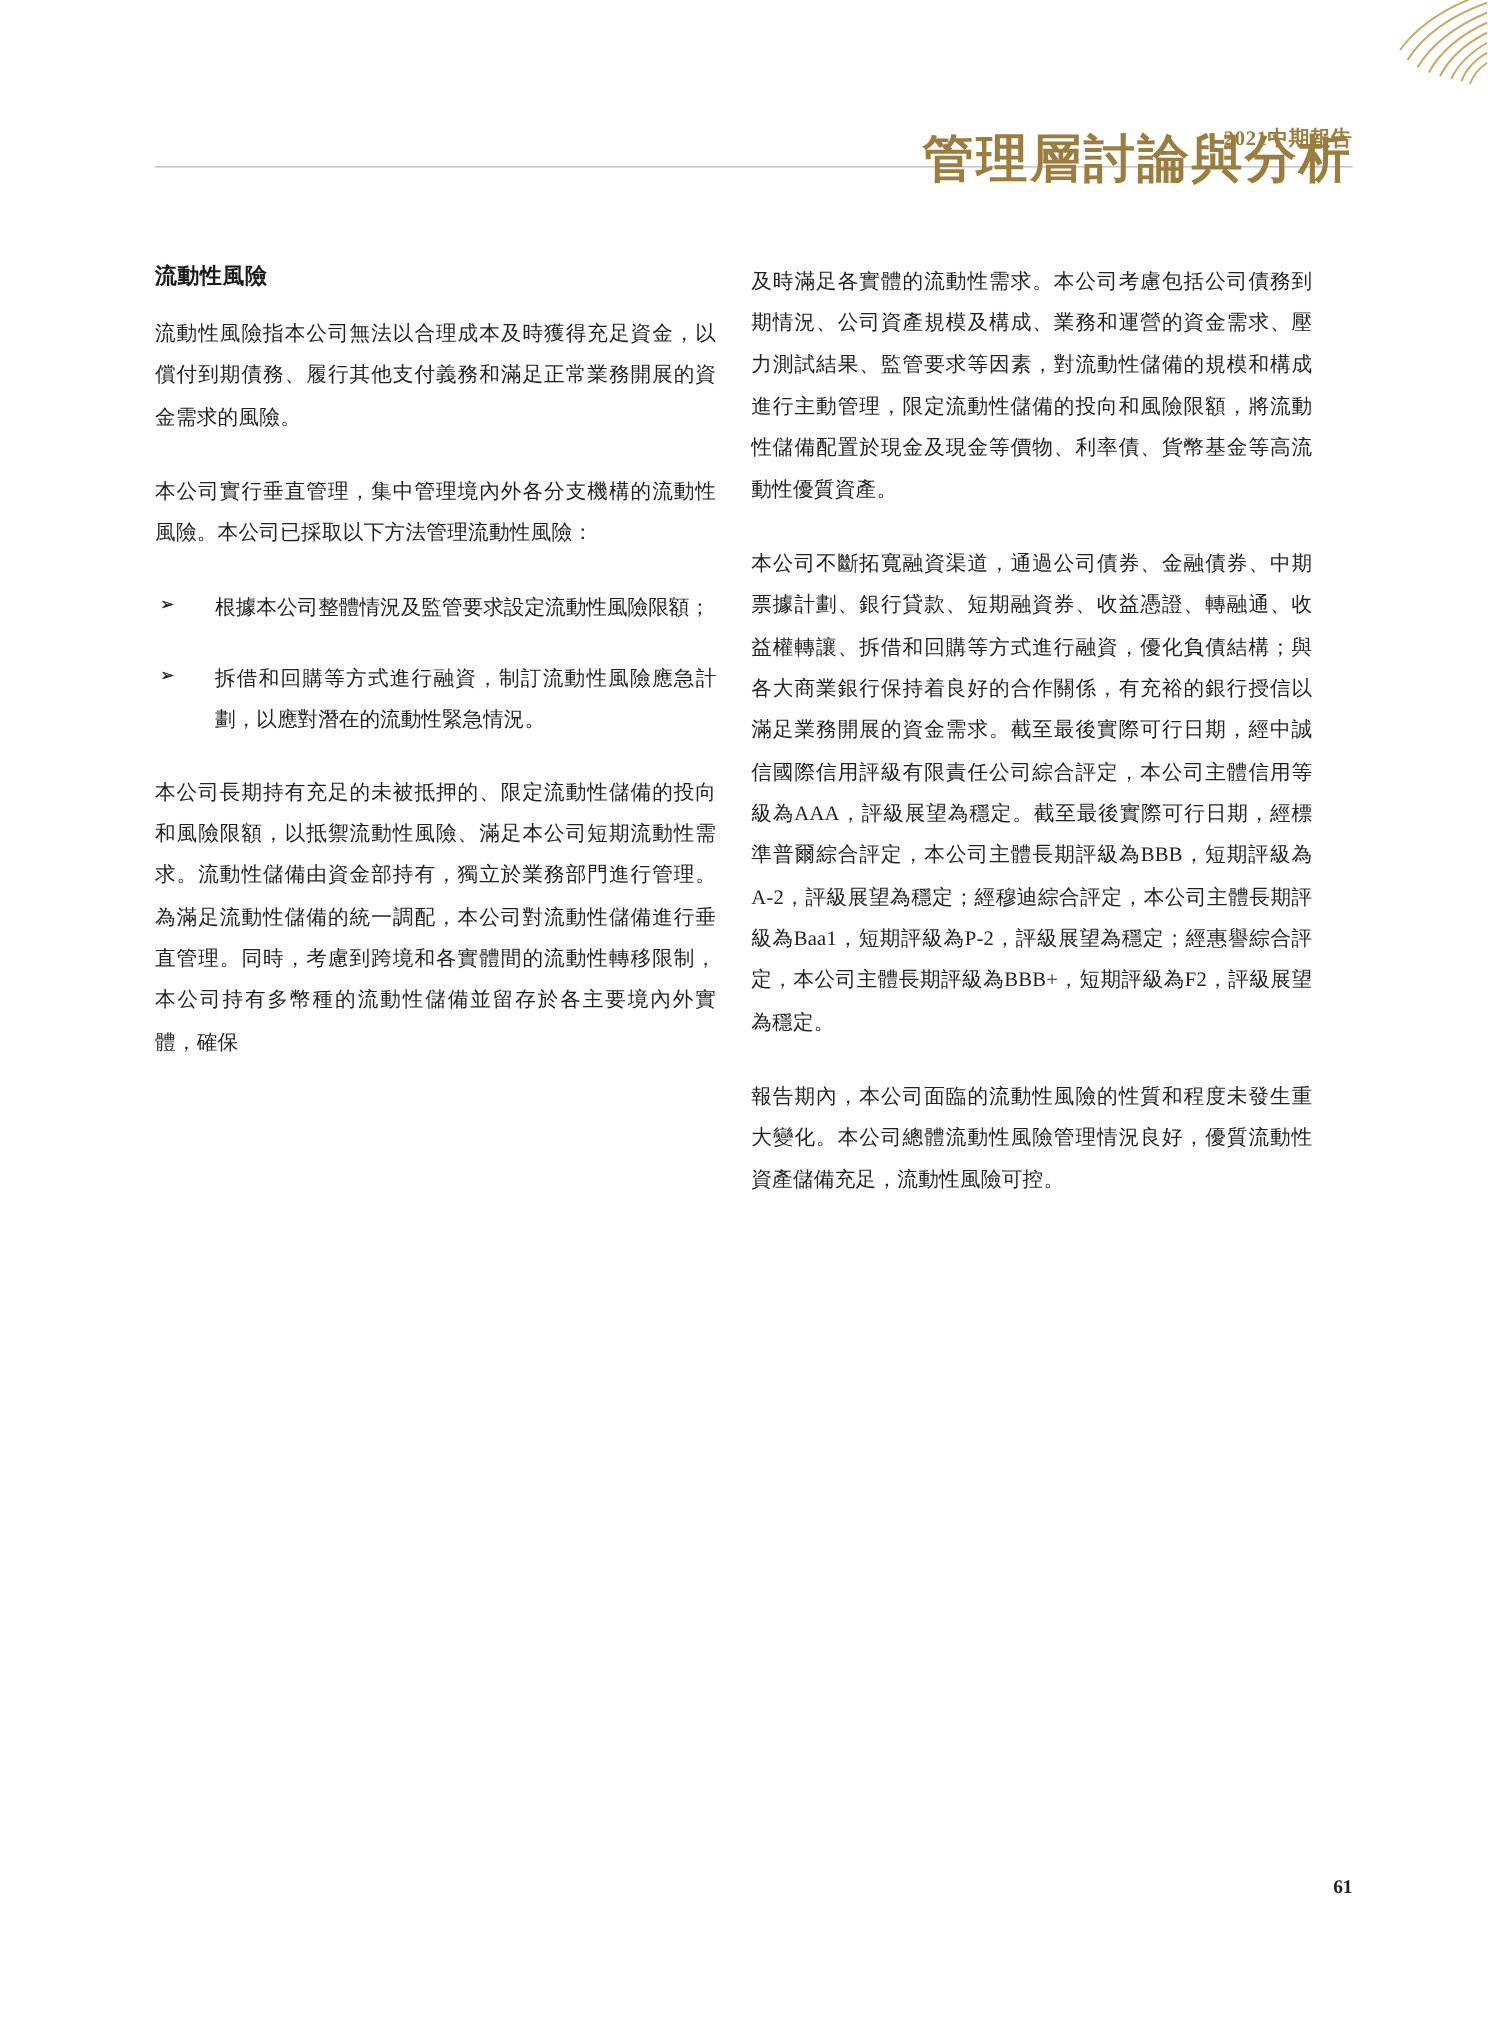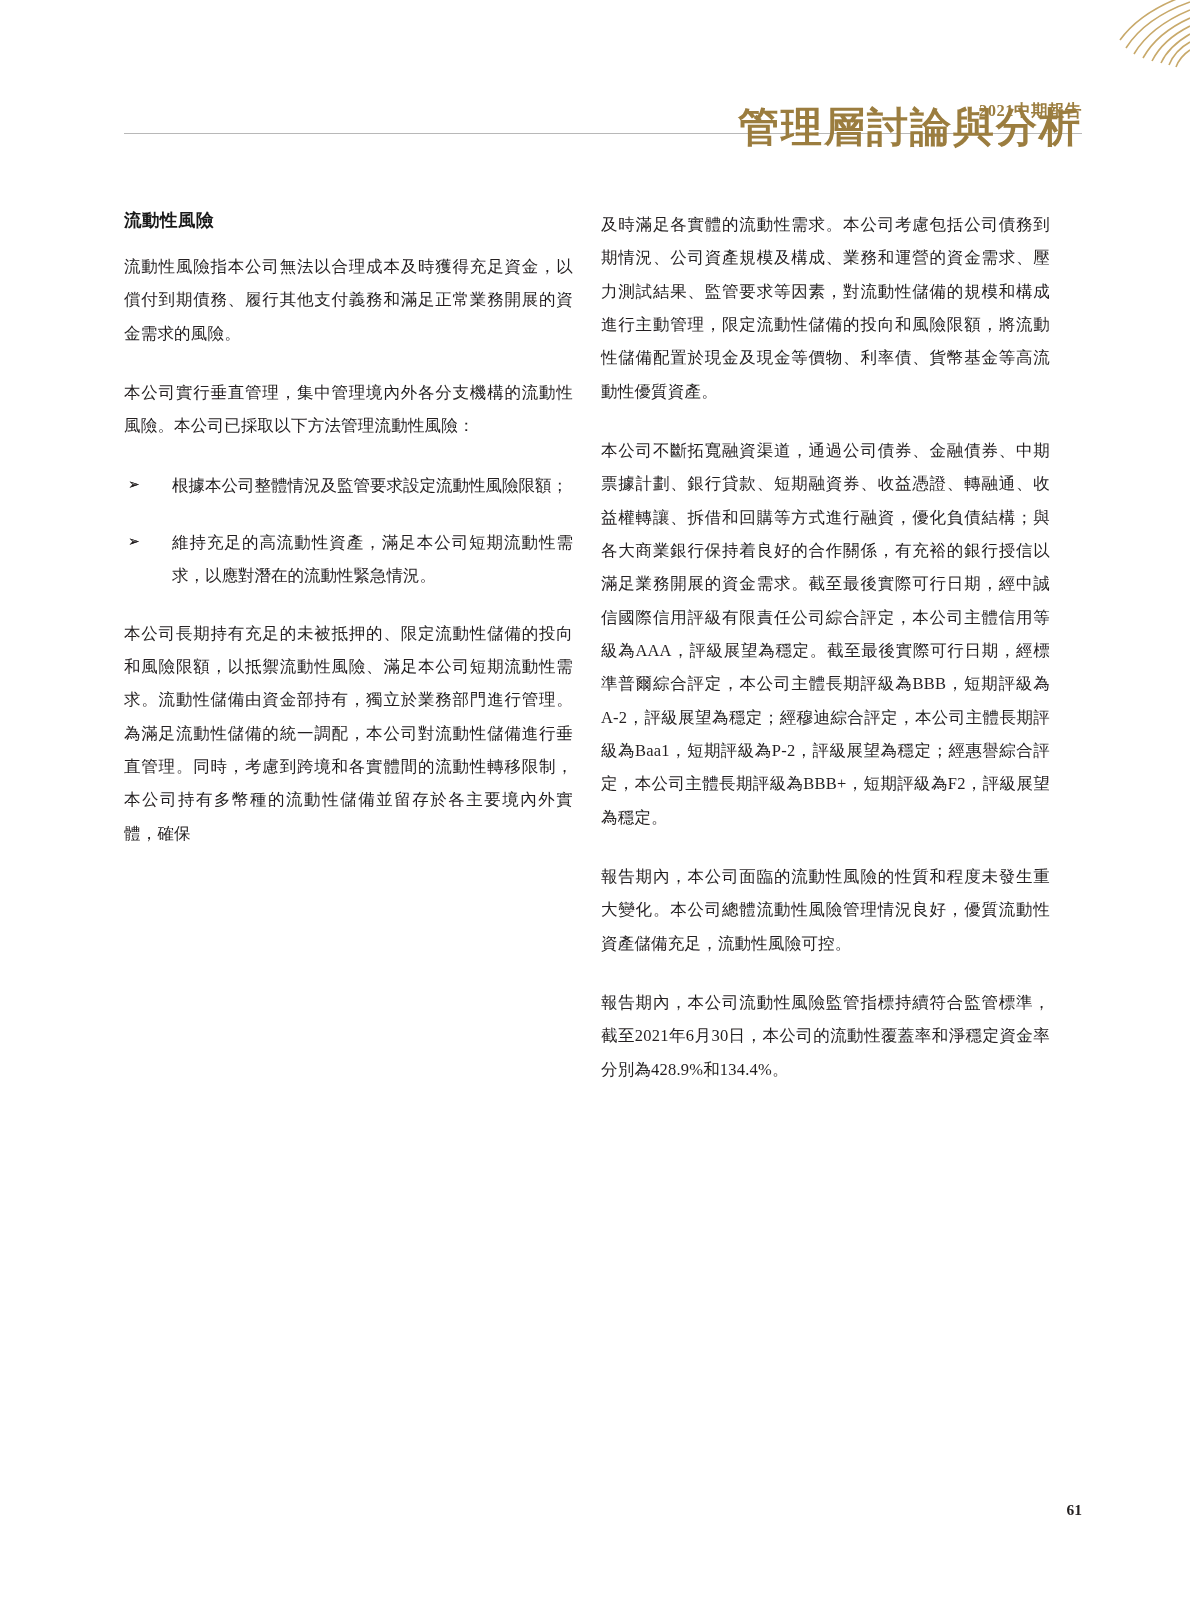--- a/index.html
+++ b/index.html
@@ -170,29 +170,28 @@
       </li>
       <li>
         <span class="marker">➢</span>
         <span>根據本公司整體情況及監管要求設定流動性風險限額；</span>
       </li>
       <li>
         <span class="marker">➢</span>
       </li>
       <li>
         <span class="marker">➢</span>
-        <span>維持充足的高流動性資產，滿足本公司短期流動性需求，以應對潛在的流動性緊急情況。</span>
+        <span>拆借和回購等方式進行融資，制訂流動性風險應急計劃，以應對潛在的流動性緊急情況。</span>
       </li>
     </ul>
 
     <p class="body-text">本公司長期持有充足的未被抵押的、限定流動性儲備的投向和風險限額，以抵禦流動性風險、滿足本公司短期流動性需求。流動性儲備由資金部持有，獨立於業務部門進行管理。為滿足流動性儲備的統一調配，本公司對流動性儲備進行垂直管理。同時，考慮到跨境和各實體間的流動性轉移限制，本公司持有多幣種的流動性儲備並留存於各主要境內外實體，確保</p>
   </div>
 
   <div class="col">
     <p class="body-text">及時滿足各實體的流動性需求。本公司考慮包括公司債務到期情況、公司資產規模及構成、業務和運營的資金需求、壓力測試結果、監管要求等因素，對流動性儲備的規模和構成進行主動管理，限定流動性儲備的投向和風險限額，將流動性儲備配置於現金及現金等價物、利率債、貨幣基金等高流動性優質資產。</p>
     <p class="body-text">本公司不斷拓寬融資渠道，通過公司債券、金融債券、中期票據計劃、銀行貸款、短期融資券、收益憑證、轉融通、收益權轉讓、拆借和回購等方式進行融資，優化負債結構；與各大商業銀行保持着良好的合作關係，有充裕的銀行授信以滿足業務開展的資金需求。截至最後實際可行日期，經中誠信國際信用評級有限責任公司綜合評定，本公司主體信用等級為AAA，評級展望為穩定。截至最後實際可行日期，經標準普爾綜合評定，本公司主體長期評級為BBB，短期評級為A-2，評級展望為穩定；經穆迪綜合評定，本公司主體長期評級為Baa1，短期評級為P-2，評級展望為穩定；經惠譽綜合評定，本公司主體長期評級為BBB+，短期評級為F2，評級展望為穩定。</p>
     <p class="body-text">報告期內，本公司面臨的流動性風險的性質和程度未發生重大變化。本公司總體流動性風險管理情況良好，優質流動性資產儲備充足，流動性風險可控。</p>
-    <p class="body-text">報告期內，本公司流動性風險監管指標持續符合監管標準，截至2021年6月30日，本公司的流動性覆蓋率和淨穩定資金率分別為428.9%和134.4%。</p>
   </div>
 
 </div>
 
 <div class="page-number">61</div>
 
 </body></html>

